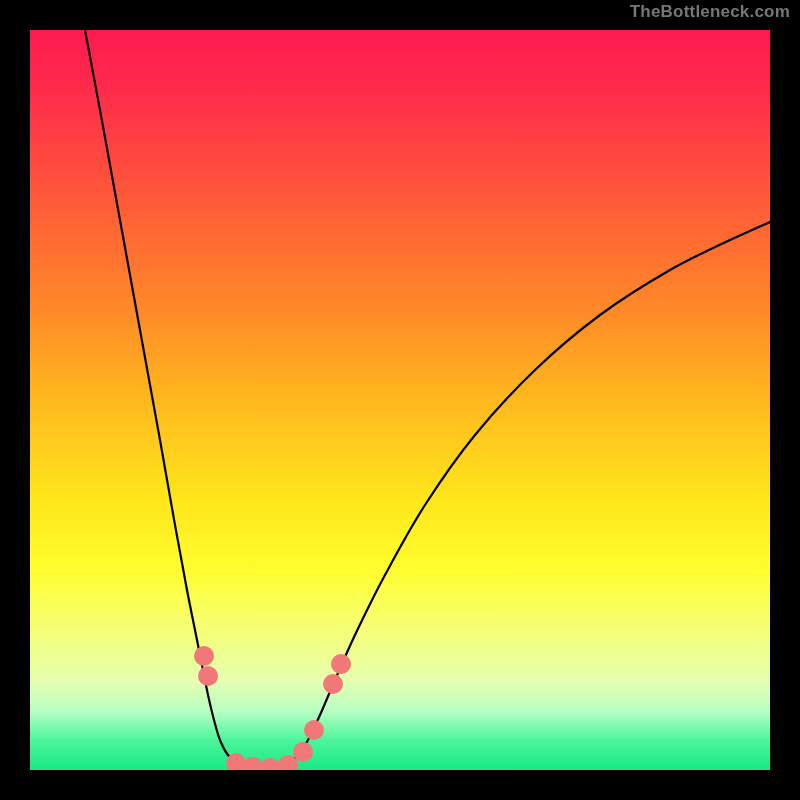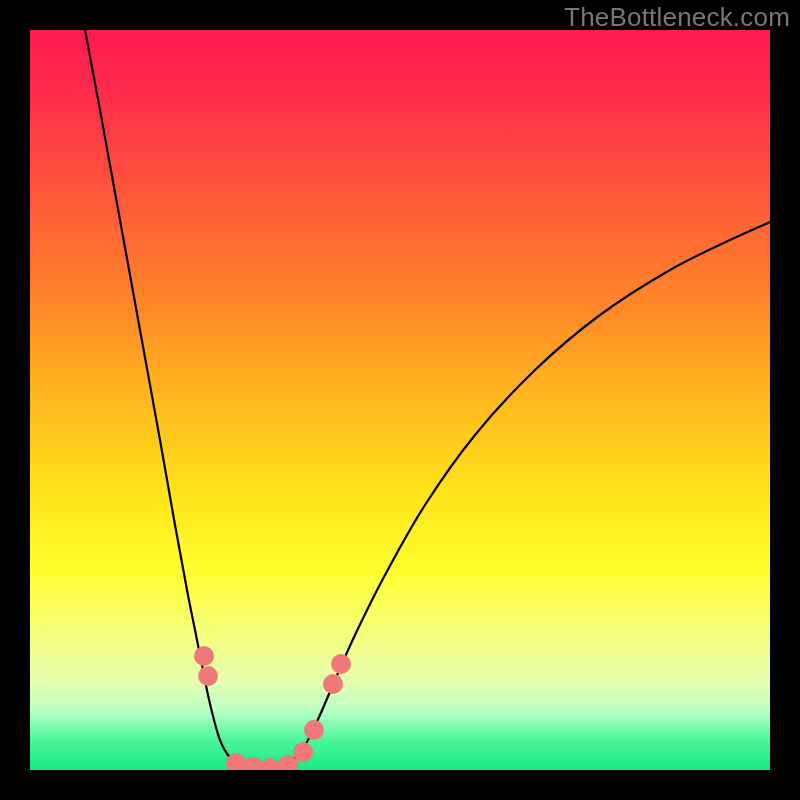--- a/index.html
+++ b/index.html
@@ -40,22 +40,22 @@
       #b9ffc5 92%,
       #4cf59b 96%,
       #18e985 100%
     );
   }
   .watermark {
     position: absolute;
     top: 2px;
     right: 10px;
     color: #777;
-    font-size: 26px;
-    font-weight: 400;
+    font-size: 17px;
+    font-weight: 700;
     letter-spacing: 0.2px;
     user-select: none;
     margin-left: 31px;
   }
   svg.curve {
     position: absolute;
     left: 0;
     top: 0;
     width: 740px;
     height: 740px;

